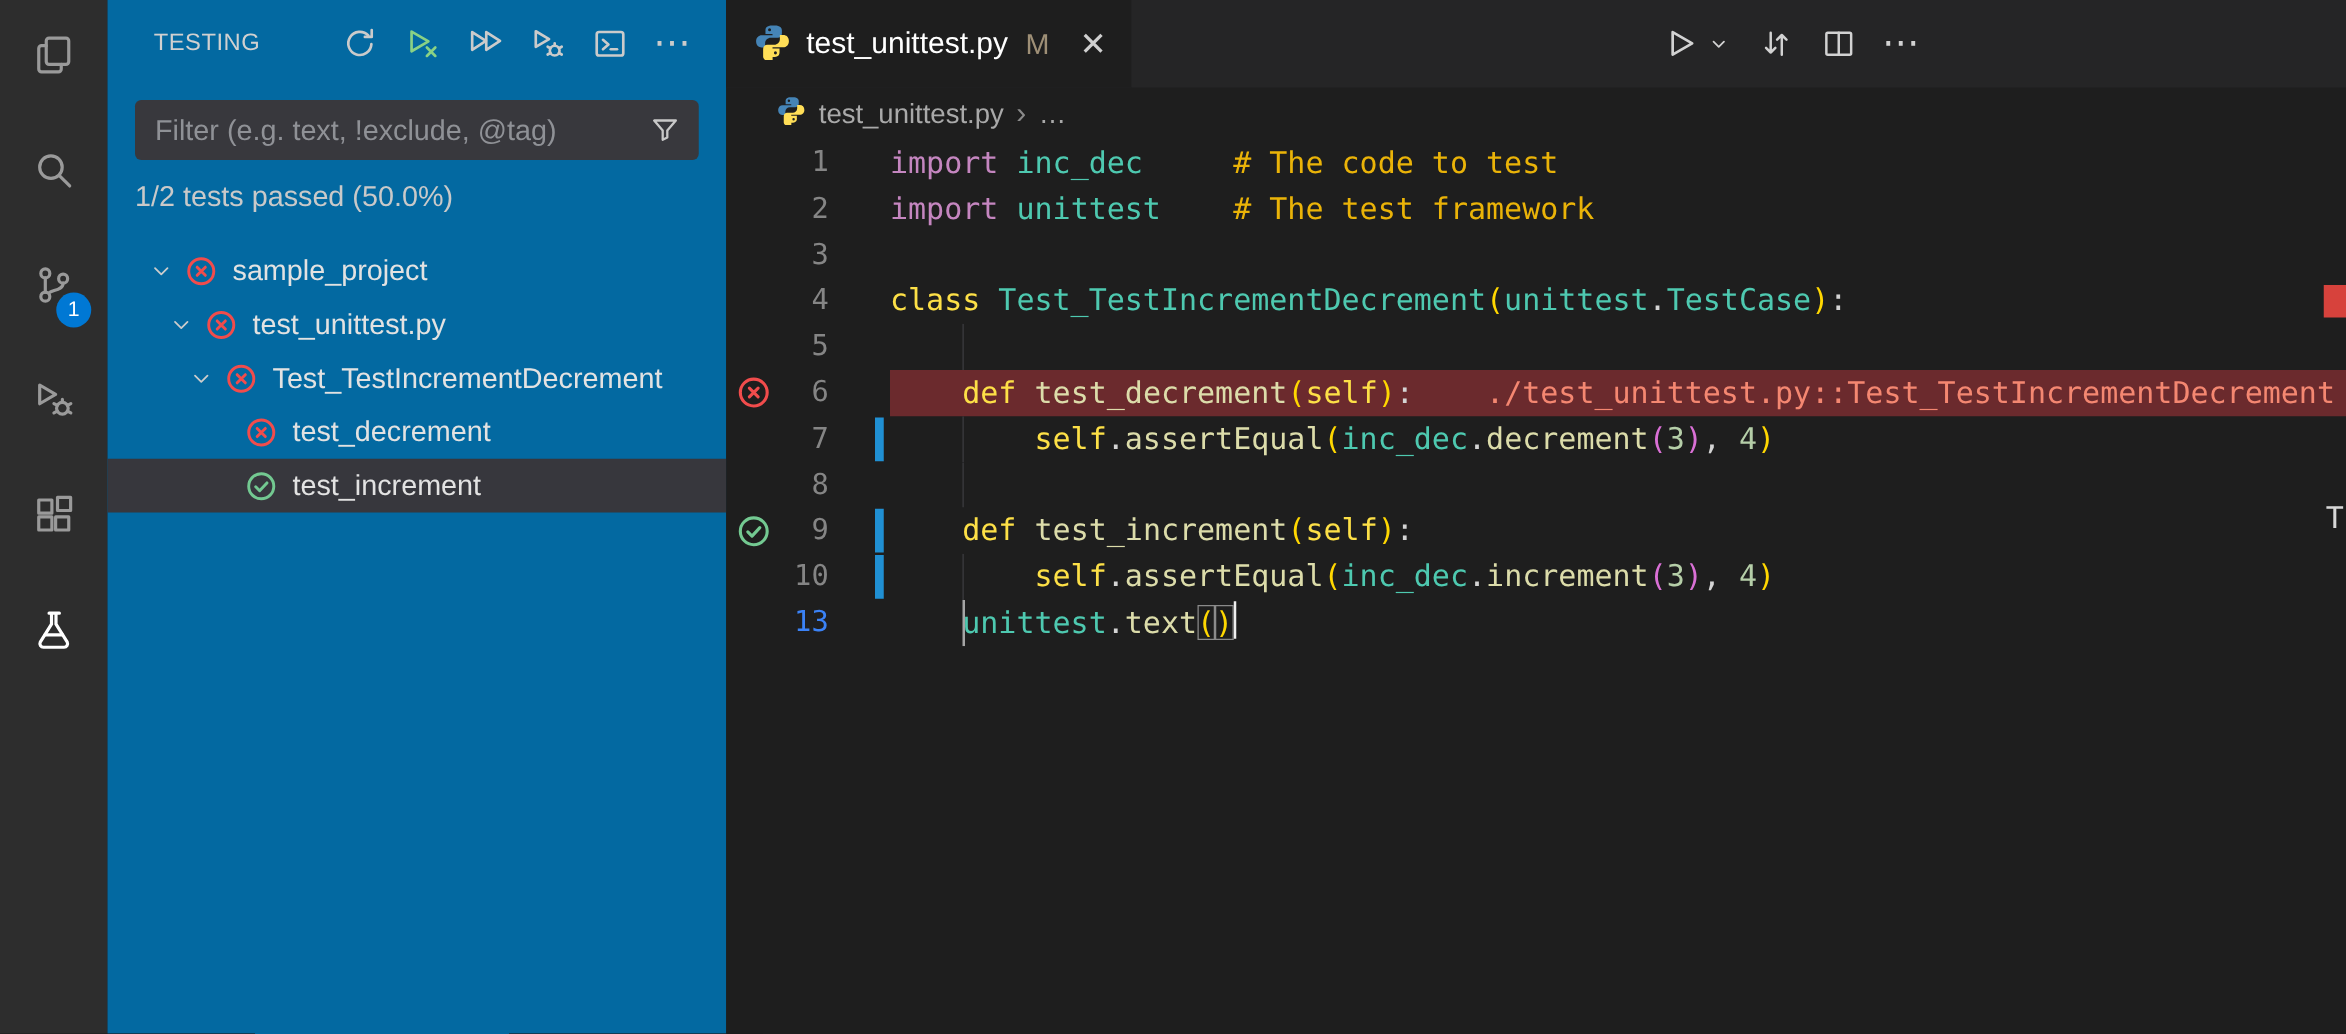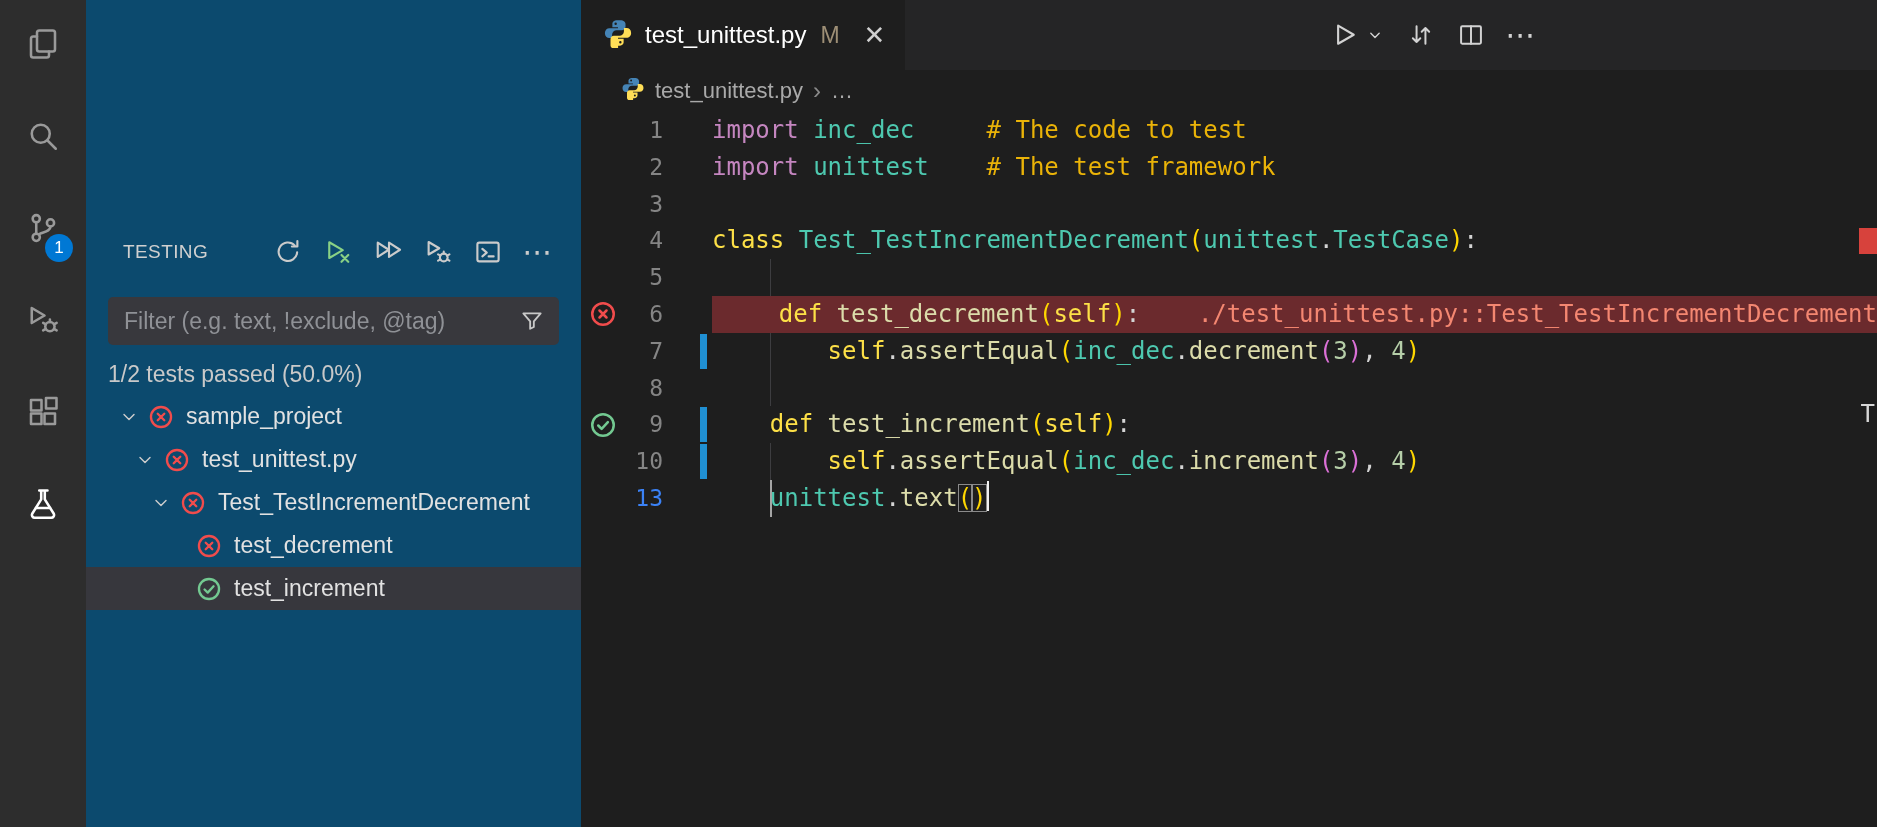--- a/index.html
+++ b/index.html
@@ -9,35 +9,35 @@
   
   .activity-bar{position:absolute;top:0;bottom:0;left:0;width:86px;background:#2d2d2d;
                 display:flex;flex-direction:column;}
   .ab-item{height:92px;display:flex;align-items:center;justify-content:center;position:relative;
            color:#9a9a9a;cursor:pointer;}
   .ab-item.active{color:#ffffff;}
   .badge{position:absolute;right:13px;top:50px;min-width:28px;height:28px;border-radius:14px;
          background:#0078d4;color:#fff;font-size:17px;display:flex;align-items:center;justify-content:center;}
 
   
-  .sidebar{position:absolute;top:0;bottom:0;left:86px;width:495px;background:#0c4a6e;
-           display:flex;flex-direction:column;justify-content:center;}
+  .sidebar{position:absolute;top:0;bottom:0;left:86px;width:495px;background:#0369a1;
+           display:flex;flex-direction:column;}
   .sb-header{height:70px;display:flex;align-items:center;padding:0 22px 0 37px;flex:none;}
   .sb-title{font-size:19px;color:#d0d0d0;letter-spacing:.4px;}
   .sb-actions{margin-left:auto;display:flex;align-items:center;gap:8px;}
   .icon-btn{width:42px;height:42px;display:flex;align-items:center;justify-content:center;
             color:#cbcbcb;border-radius:6px;cursor:pointer;}
   .more-glyph{font-size:30px;line-height:1;letter-spacing:1px;}
   .filter{height:48px;margin:10px 22px 0;background:#38383d;border-radius:5px;display:flex;
           align-items:center;padding:0 14px;flex:none;}
   .filter-input{flex:1;background:transparent;border:0;outline:0;color:#e3e3e3;font-size:23px;font-family:inherit;}
   .filter-input::placeholder{color:#8f9196;}
   .filter-icon{color:#c9c9c9;display:flex;cursor:pointer;}
   .status{margin:16px 22px 0;font-size:23px;color:#c9c9c9;flex:none;}
-  .tree{margin-top:7px;}
+  .tree{margin-top:24px;}
   .tree-row{height:43px;display:flex;align-items:center;font-size:23px;color:#e2e2e2;cursor:pointer;}
   .tree-row.selected{background:#37373d;}
   .twisty{width:34px;height:34px;flex:none;display:flex;align-items:center;justify-content:center;color:#cccccc;}
   .state-icon{width:30px;height:30px;flex:none;margin-right:10px;display:flex;align-items:center;justify-content:center;}
   .state-icon.fail{color:#f14c4c;}
   .state-icon.pass{color:#73c991;}
   .tree-label{white-space:nowrap;}
 
   
   .editor{position:absolute;top:0;bottom:0;left:581px;right:0;background:#1e1e1e;}
@@ -57,21 +57,21 @@
   .code{position:absolute;top:112px;left:0;right:0;bottom:0;
         font-family:"DejaVu Sans Mono","Liberation Mono",monospace;font-size:24px;}
   .line{height:36.8px;display:flex;position:relative;}
   .glyph{width:44px;flex:none;display:flex;align-items:center;justify-content:center;}
   .glyph .state-icon{margin:0;}
   .ln{width:38px;flex:none;text-align:right;color:#858585;line-height:36.8px;font-size:23px;}
   .ln.cur{color:#3b82f6;}
   .gitzone{width:49px;flex:none;position:relative;}
   .gitbar{position:absolute;left:37px;top:1px;bottom:1px;width:7px;background:#2090d3;}
   .codewrap{flex:1;position:relative;overflow:hidden;line-height:36.8px;white-space:pre;}
-  .line.err .codewrap{background:#6b2a2d;text-align:right;}
+  .line.err .codewrap{background:#6b2a2d;}
   .guide{position:absolute;top:0;bottom:0;width:1px;background:#3d3d40;}
   .guide.active{width:2px;background:#a5a5a5;}
   .cursor{display:inline-block;width:2.5px;height:30px;background:#f0f0f0;vertical-align:-5px;}
   .tk-m{outline:1.5px solid #8a8a8a;outline-offset:-1px;}
 
   .tk-pln{color:#d4d4d4}.tk-kw{color:#c586c0}.tk-kw2{color:#fde047}.tk-type{color:#4ec9b0}
   .tk-fn{color:#dcdcaa}.tk-cmt{color:#eab308}.tk-str{color:#ce9178}.tk-num{color:#b5cea8}
   .tk-br1{color:#ffd700}.tk-br2{color:#da70d6}.tk-var{color:#9cdcfe}.tk-errmsg{color:#f48771}
 
   .ov-err{position:absolute;right:0;top:228px;width:18px;height:26px;background:#d7423c;}

